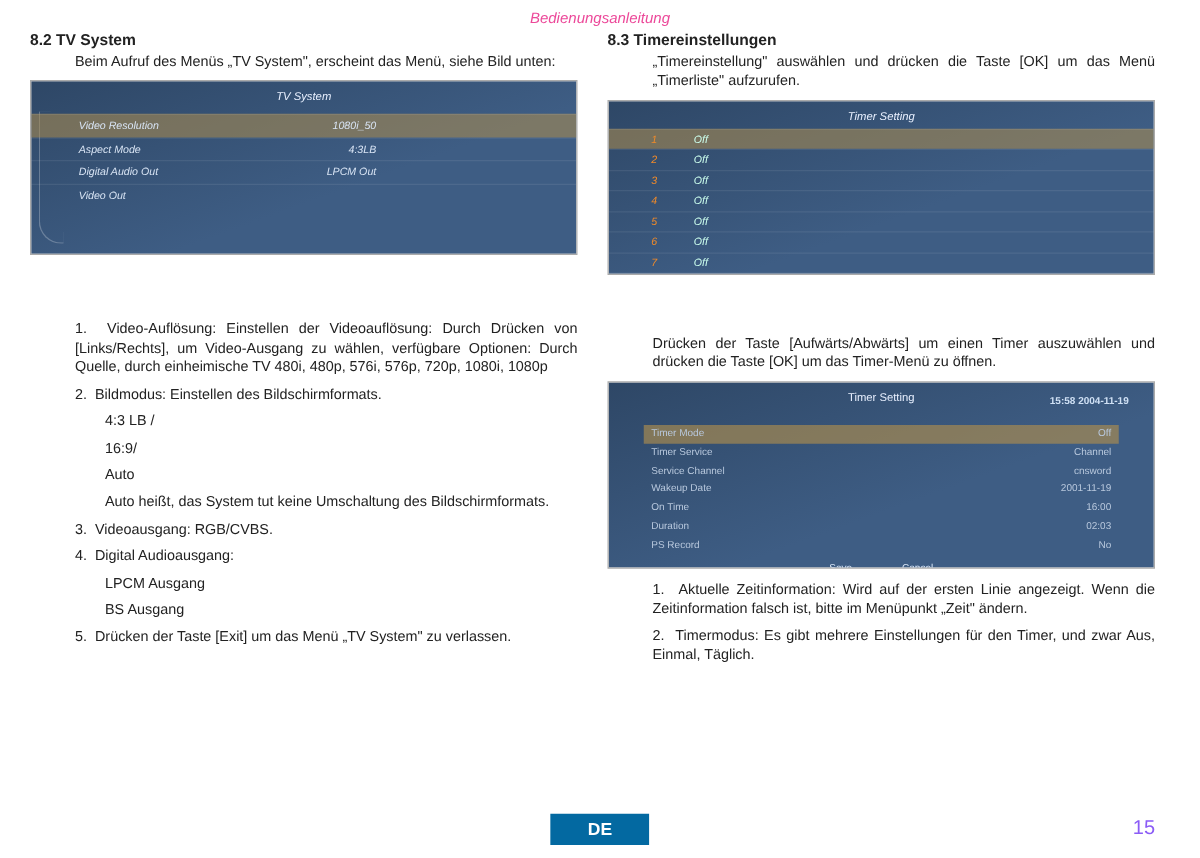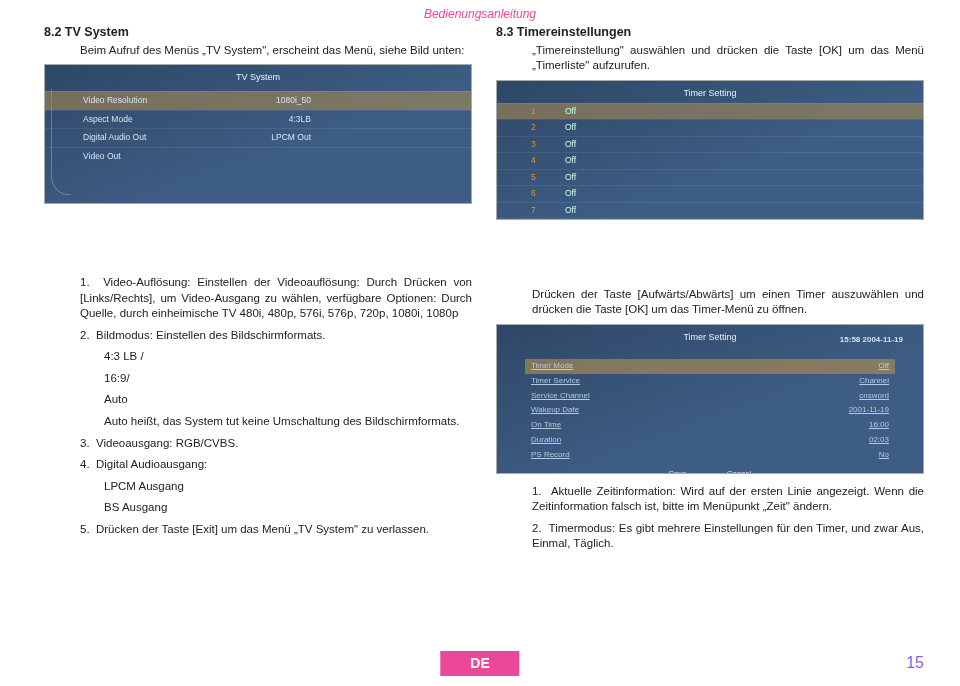--- a/index.html
+++ b/index.html
@@ -19,35 +19,36 @@
     left: 0;
     width: 100%;
     text-align: center;
     font-style: italic;
     color: #ec4899;
     font-size: 12px;
   }
   .columns {
     display: flex;
     gap: 24px;
-    padding: 24px 36px 0 44px;
+    padding: 24px 36px 0 24px;
   }
   .col { flex: 1; min-width: 0; }
   .section-h { font-weight: bold; font-size: 12.5px; margin-bottom: 2px; }
   p { margin-bottom: 6px; text-align: justify; margin-left: 36px; }
   .shot {
     width: 100%;
     height: 140px;
-    margin: 6px 0 31px 0;
+    margin: 6px 0 12px 0;
     background: linear-gradient(160deg,#2e4766 0%, #3e5d84 60%);
     border: 1px solid #aaa;
     position: relative;
     color: #d8e4f4;
     font-size: 8.5px;
     overflow: hidden;
+    font-style: italic;
   }
   .shot-title {
     position: absolute;
     top: 6px; left: 50%; transform: translateX(-50%);
     color: #e8f0ff; font-size: 9px;
   }
   .shot-rows { position:absolute; top:26px; left:0; right:0; }
   .shot-row {
     display:flex; justify-content:space-between;
     padding: 3px 160px 3px 38px;
@@ -74,34 +75,34 @@
     height: 150px;
     margin: 6px 0 10px 0;
     border: 1px solid #aaa;
     background: linear-gradient(160deg,#2e4766 0%, #3e5d84 60%);
     position:relative;
     color:#b8c8dd;
     font-size:8px;
     overflow:hidden;
   }
   .tm-clock { position:absolute; top:10px; right:20px; color:#cfe0f4;font-weight:bold; }
-  .tm-body { position:absolute; top:34px; left:34px; right:34px;text-decoration:underline; }
+  .tm-body { position:absolute; top:34px; left:34px; right:34px; }
   .tm-row { display:flex; justify-content:space-between; padding:2px 0; }
   .tm-row.hl { background: rgba(174,142,78,0.65); padding:2px 6px; margin:0 -6px; }
   .tm-btns { display:flex; gap:40px; justify-content:center; margin-top:6px; color:#dce9fa;}
   .list-block { margin-top:4px; }
   .inset { padding-left: 24px; }
   .footer {
     position:absolute; bottom:10px; left:0; right:0;
     height: 24px;
   }
   .de-badge {
     position:absolute; left:50%; transform:translateX(-50%);
     bottom:0;
-    background:#ec4899; color:#fff;
+    background:#0369a1; color:#fff;
     padding:3px 30px;
     font-weight:bold; font-size:14px;margin-top:12px;
   }
   .page-num {
     position:absolute; right:36px; bottom:2px;
     color:#8b5cf6; font-size:16px;
   }
 </style>
 </head>
 <body>

